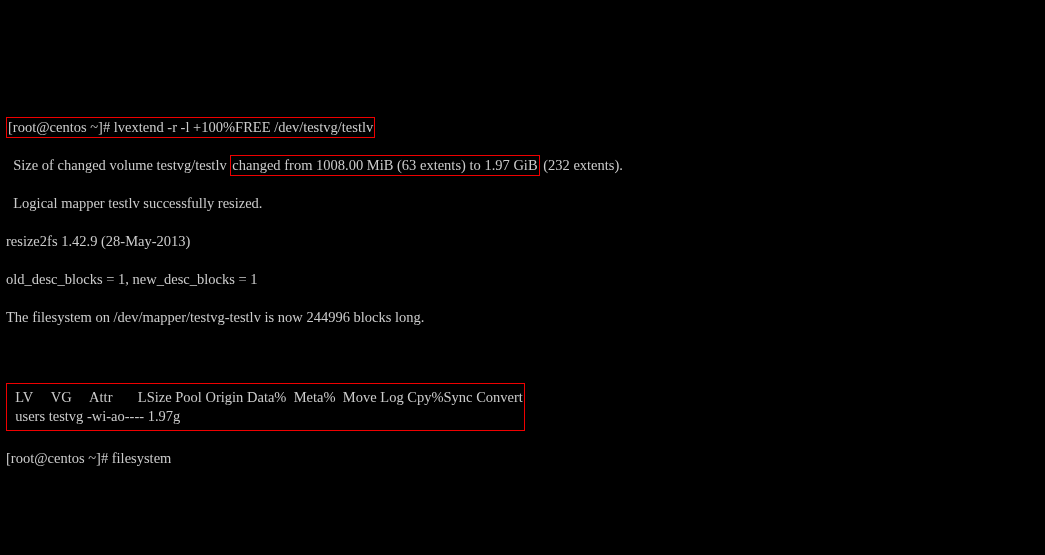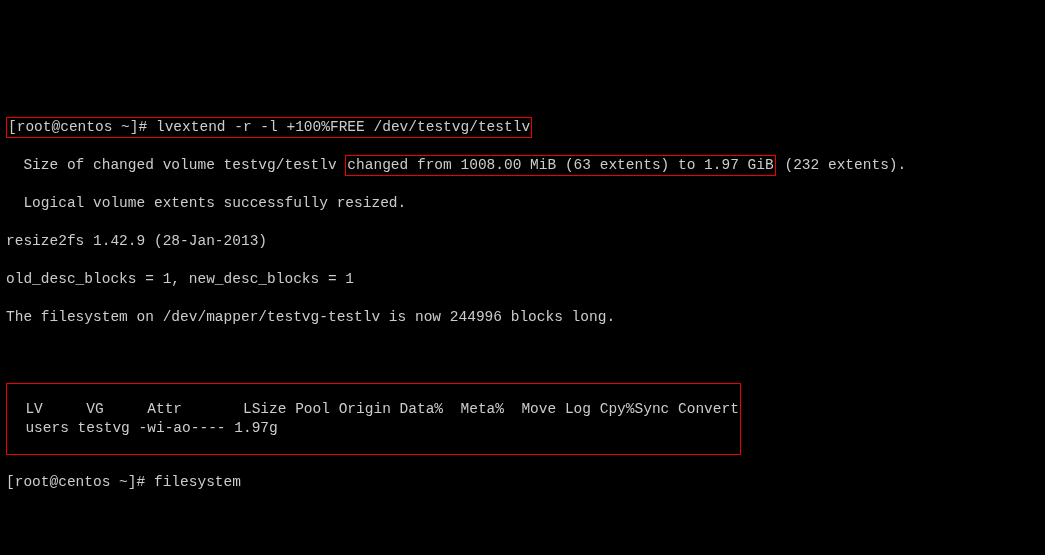--- a/index.html
+++ b/index.html
@@ -13,45 +13,46 @@
     width: 1045px;
     height: 555px;
     overflow: hidden;
     white-space: pre;
   }
   .terminal {
     padding: 4px 6px;
   }
   .line {
     position: relative;
+    font-family: Liberation Serif, serif;
   }
   .box-red {
     border: 1px solid #e00;
     display: inline-block;
-    padding: 16px 1px;
+    padding: 4px 1px;
     margin: -1px 0;
   }
   .box-red-inline {
     border: 1px solid #e00;
     display: inline-block;
     padding: 0 1px;
     margin: -1px 0;
     vertical-align: baseline;
   }
 </style>
 </head>
 <body>
 
 
 
 <div class="terminal">
 <div class="line"><span class="box-red-inline"><span>[root@centos ~]# </span><span>lvextend -r -l +100%FREE /dev/testvg/testlv</span></span></div>
 <div class="line"><span>  Size of changed volume testvg/testlv </span><span class="box-red-inline"><span>changed from 1008.00 MiB (63 extents) to 1.97 GiB</span></span><span> (232 extents).</span></div>
-<div class="line">  Logical volume extents successfully resized.</div>
-<div class="line">resize2fs 1.42.9 (28-Jan-2013)</div>
+<div class="line">  Logical mapper testlv successfully resized.</div>
+<div class="line">resize2fs 1.42.9 (28-May-2013)</div>
 <div class="line">old_desc_blocks = 1, new_desc_blocks = 1</div>
 <div class="line">The filesystem on /dev/mapper/testvg-testlv is now 244996 blocks long.</div>
 <div class="line"> </div>
 <div class="line"><span class="box-red" style="display:inline-block;"><div>  LV     VG     Attr       LSize Pool Origin Data%  Meta%  Move Log Cpy%Sync Convert</div><div>  users testvg -wi-ao---- 1.97g                                                    </div></span></div>
 <div class="line"><span>[root@centos ~]# </span><span>filesystem</span></div>
 
 
 
 
 </div>

